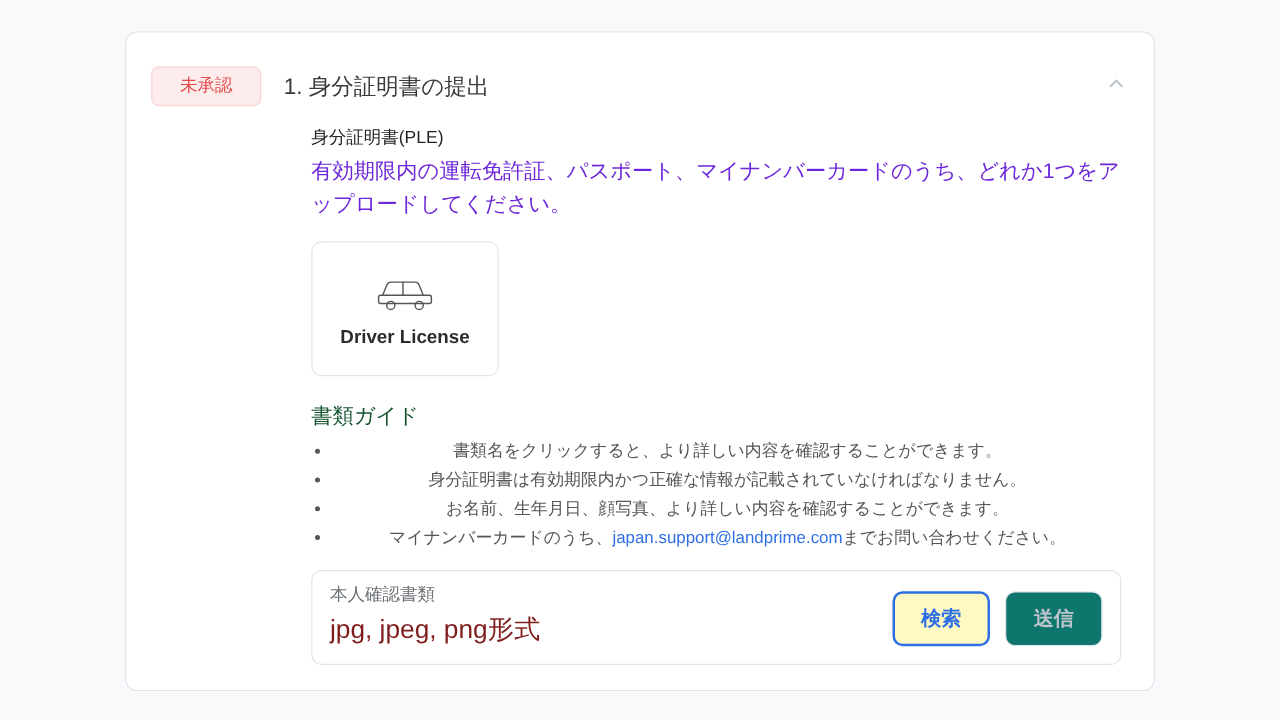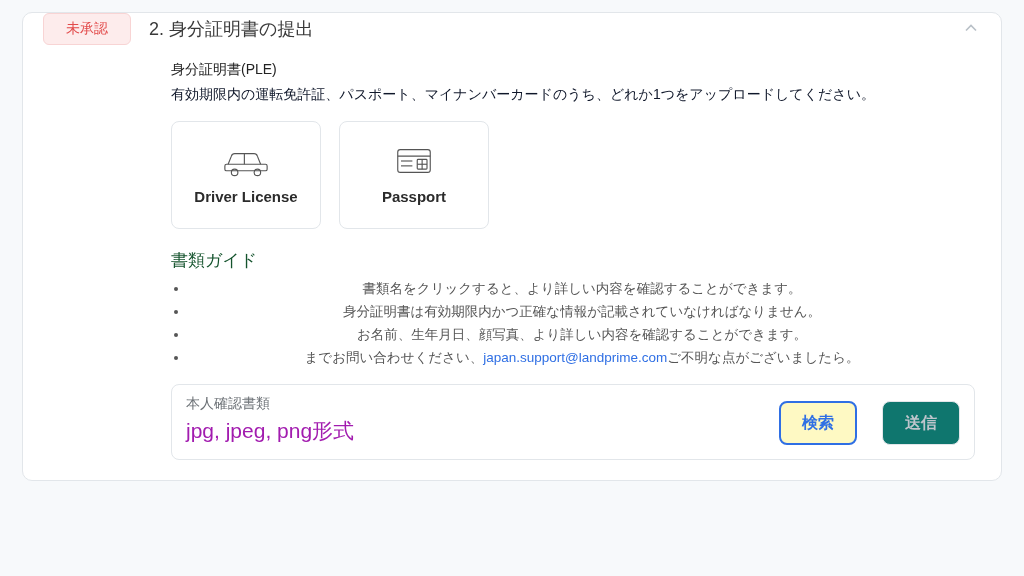--- a/index.html
+++ b/index.html
@@ -8,69 +8,69 @@
     --line:#e2e6ea;
     --panel:#fff;
     --bg:#f7f9fb;
     --badge-bg:#fdecec;
     --badge-fg:#e24a4a;
     --accent:#2f6fe4;
     --disabled:#bfc5cc;
   }
   html,body{margin:0;padding:0;background:var(--bg);color:var(--ink);font-family:"Hiragino Sans","Yu Gothic","Meiryo",sans-serif;font-size:15px;}
   .card{
-    width:980px;margin:12px auto 0;background:var(--panel);border:1px solid var(--line);
-    border-radius:10px;padding:0 20px 20px 20px;box-sizing:border-box;
+    width:824px;margin:25px auto 0;background:var(--panel);border:1px solid var(--line);
+    border-radius:10px;padding:27px 20px 20px 20px;box-sizing:border-box;
   }
   .hdr{display:flex;align-items:center;gap:18px;}
   .badge{
     background:var(--badge-bg);color:var(--badge-fg);border:1px solid #f8d4d4;
     border-radius:6px;padding:6px 22px;font-size:14px;font-weight:500;
   }
   .step-title{font-size:18px;color:#3a3a3a;}
   .chev{margin-left:auto;color:#b9c0c7;}
   .chev svg{width:20px;height:20px;stroke:currentColor;fill:none;stroke-width:2;}
   .body{padding:10px 6px 0 128px;}
   .h2{font-size:14px;font-weight:400;margin:6px 0 4px;}
-  .lead{font-size:14px;color:#0f172a;line-height:1.6;margin:0 0 16px;}
+  .lead{font-size:17px;color:#6d28d9;line-height:1.6;margin:0 0 16px;}
   .docs{display:flex;gap:18px;margin-bottom:20px;}
   .doc{
     width:150px;height:108px;border:1px solid var(--line);border-radius:8px;
     display:flex;flex-direction:column;align-items:center;justify-content:center;
     gap:7px;cursor:pointer;background:#fff;
     padding:6px;box-sizing:border-box;text-align:center;
   }
   .doc .ico svg{width:52px;height:34px;stroke:#555;fill:none;stroke-width:1.4;}
   .doc .lbl{font-size:15px;font-weight:700;color:#2b2b2b;line-height:1.2;}
   .guide-h{font-size:17px;margin:0 0 6px;color:#14532d;}
   ul.guide{margin:0 0 14px 0;padding-left:18px;color:#555;font-size:13.5px;line-height:1.7;text-align:center;}
   ul.guide li{margin:0;}
   .link{color:#2f6fe4;}
   .upload{
     border:1px solid var(--line);border-radius:8px;padding:10px 14px 14px;
-    display:flex;align-items:flex-end;gap:25px;
+    display:flex;align-items:flex-end;gap:12px;
   }
   .upload-left{flex:1;}
   .up-label{font-size:14px;color:#6b7075;margin:0 0 4px;}
-  .up-ph{font-size:21px;color:#a21caf;}
+  .up-ph{font-size:21px;color:#7f1d1d;}
   .btn{
     min-width:78px;height:44px;border-radius:8px;font-size:16px;font-weight:700;
     display:flex;align-items:center;justify-content:center;cursor:pointer;box-sizing:border-box;
   }
   .btn-primary{border:2px solid var(--accent);color:var(--accent);background:#fef9c3;}
   .btn-disabled{border:1px solid var(--line);color:var(--disabled);background:#0f766e;cursor:default;}
 </style>
 </head>
 <body>
 
 <div class="card">
 
   <div class="hdr">
     <span class="badge">未承認</span>
-    <span class="step-title">2. 身分証明書の提出</span>
+    <span class="step-title">1. 身分証明書の提出</span>
     <span class="chev">
       <svg viewBox="0 0 24 24">
           <polyline points="6 15 12 9 18 15"></polyline>
         </svg>
     </span>
   </div>
 
   <div class="body">
 
     <div class="h2">身分証明書(PLE)</div>
@@ -84,45 +84,31 @@
             <path d="M10 24 L14 14 Q15 11 18 11 L42 11 Q45 11 46 14 L50 24"></path>
             <rect x="6" y="24" width="52" height="8" rx="2"></rect>
             <circle cx="18" cy="34" r="4"></circle>
               <circle cx="46" cy="34" r="4"></circle>
             <line x1="30" y1="11" x2="30" y2="24"></line>
           </svg>
         </span>
         <span class="lbl">Driver License</span>
       </div>
 
-      <div class="doc">
-        <span class="ico">
-          <svg viewBox="0 0 64 40">
-            <rect x="12" y="6" width="40" height="28" rx="3"></rect>
-            <line x1="12" y1="14" x2="52" y2="14"></line>
-            <line x1="16" y1="20" x2="30" y2="20"></line>
-            <line x1="16" y1="26" x2="30" y2="26"></line>
-            <rect x="36" y="18" width="12" height="12" rx="1"></rect>
-            <line x1="42" y1="18" x2="42" y2="30"></line>
-            <line x1="36" y1="24" x2="48" y2="24"></line>
-          </svg>
-        </span>
-        <span class="lbl">Passport</span>
-      </div>
 
 
     </div>
 
     <div class="guide-h">書類ガイド</div>
     <ul class="guide">
       <li>書類名をクリックすると、より詳しい内容を確認することができます。</li>
       <li>身分証明書は有効期限内かつ正確な情報が記載されていなければなりません。</li>
       <li>お名前、生年月日、顔写真、より詳しい内容を確認することができます。</li>
       <li>
-        <span>までお問い合わせください、</span><span class="link">japan.support@landprime.com</span><span>ご不明な点がございましたら。</span>
+        <span>マイナンバーカードのうち、</span><span class="link">japan.support@landprime.com</span><span>までお問い合わせください。</span>
       </li>
     </ul>
 
     <div class="upload">
       <div class="upload-left">
         <div class="up-label">本人確認書類</div>
         <div class="up-ph">jpg, jpeg, png形式</div>
       </div>
       <div class="btn btn-primary">検索</div>
       <div class="btn btn-disabled">送信</div>

